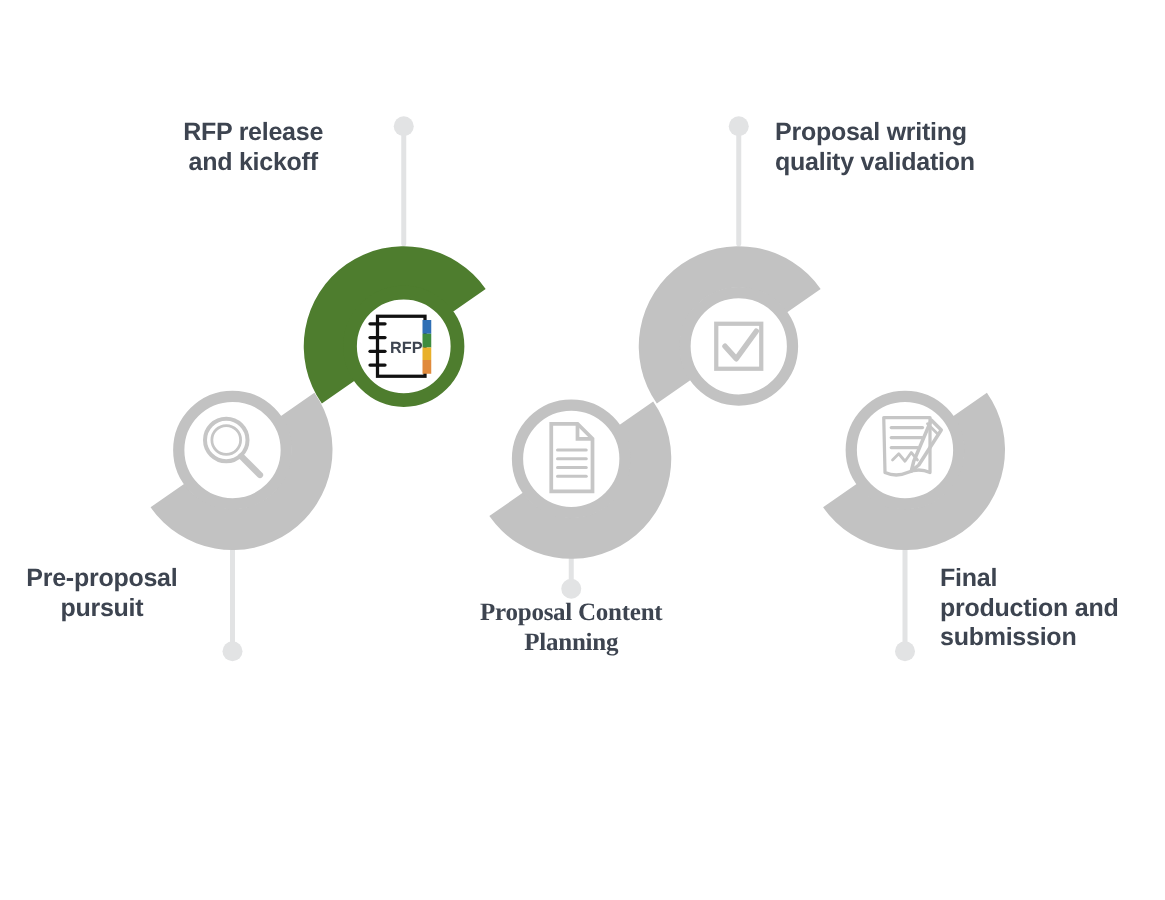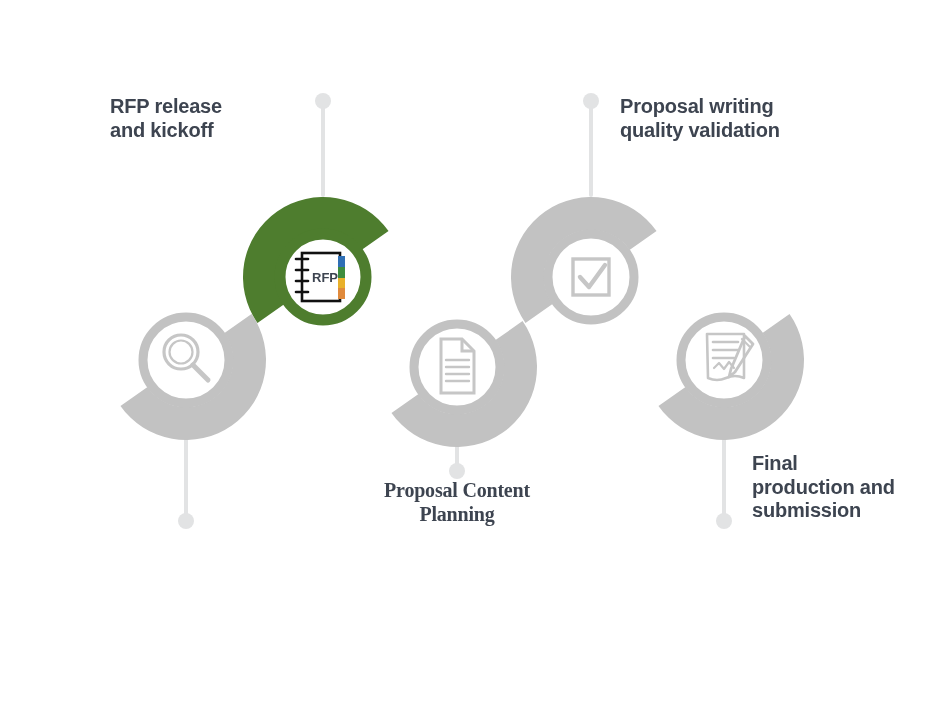--- a/index.html
+++ b/index.html
@@ -29,21 +29,21 @@
   .node-label {
     position: absolute;
     font-family: "Liberation Sans", sans-serif;
     font-weight: bold;
     font-size: 20px;
     line-height: 23.5px;
     color: #3d4450;
     letter-spacing: -0.2px;
     white-space: pre-line;
   }
-  .label-right { text-align: left; }
+  .label-right { text-align: center; }
   .label-left { text-align: left; }
   .label-center { text-align: center; }
 </style>
 </head>
 <body>
 
 <div id="stage">
 
   <svg id="diagram-svg" viewBox="0 0 932 720">
     <defs>
@@ -165,20 +165,22 @@
         <line x1="713" y1="358" x2="734" y2="358"></line>
         <path d="M 714 368 L 719 363 L 724 369 L 729 362 L 734 368" stroke-width="2.2"></path>
 
         <path d="M 745 336 L 753 344 L 735 372 L 729 377 L 731 369 Z" stroke-width="2.8"></path>
         <line x1="742" y1="339" x2="750" y2="347" stroke-width="2.2"></line>
       </g>
     </g>
 
   </svg>
 
+  <div class="node-label label-right" style="left:0px; top:452px; width:163px;">Pre-proposal
+pursuit</div>
 
   <div class="node-label label-right" style="left:110px; top:95px; width:185px;">RFP release
 and kickoff</div>
 
   <div class="node-label label-center" style="left:342px; top:479px; width:230px;font-family:Liberation Serif, serif;">Proposal Content
 Planning</div>
 
   <div class="node-label label-left" style="left:620px; top:95px; width:230px;">Proposal writing
 quality validation</div>
 

